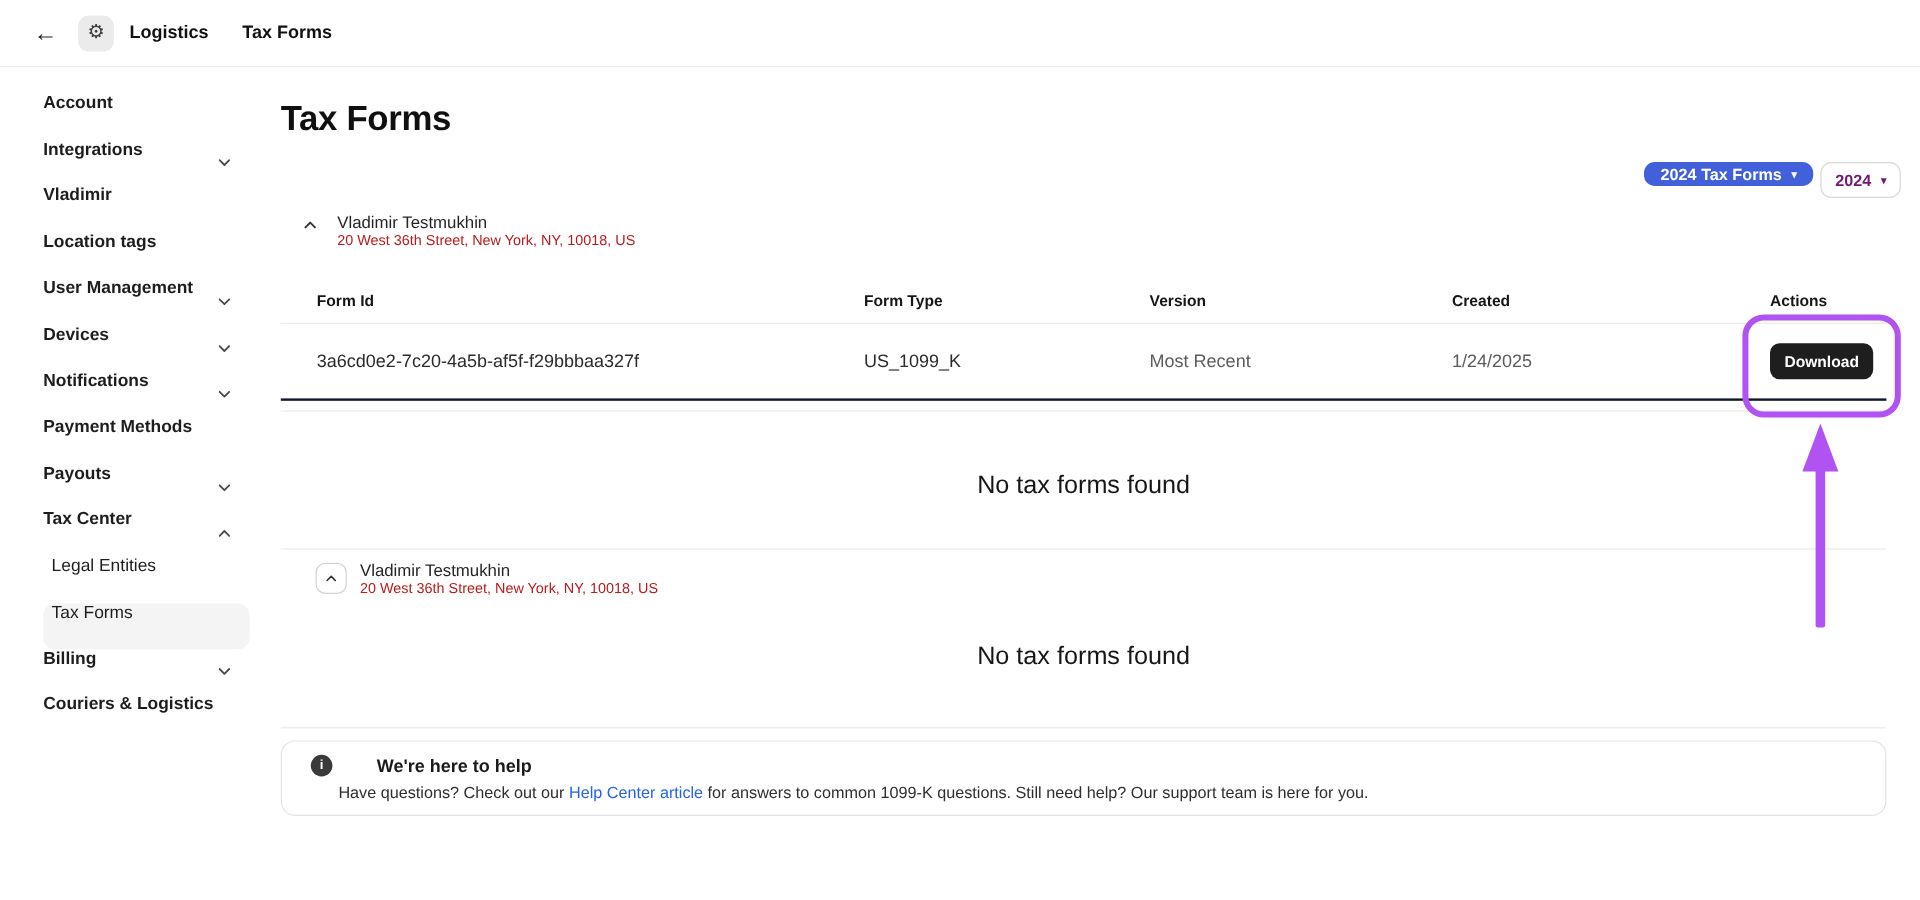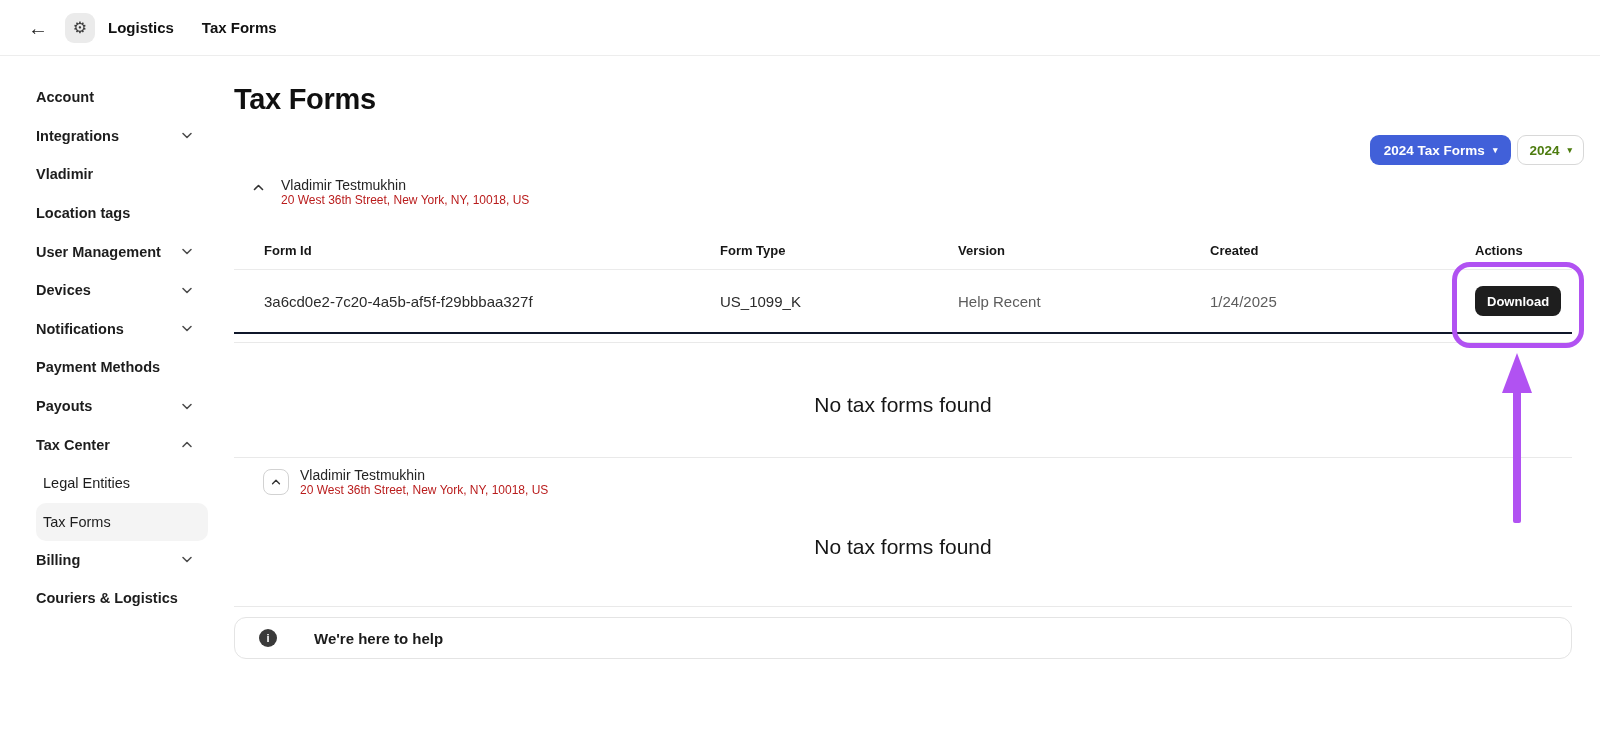--- a/index.html
+++ b/index.html
@@ -20,31 +20,31 @@
   .topbar{height:56px;border-bottom:1px solid #ededed;display:flex;align-items:center;padding-left:28px;background:#fff;}
   .back{font-size:20px;color:#1c1c1c;line-height:1;cursor:pointer;}
   .gearbtn{width:30px;height:30px;background:#ebebeb;border-radius:9px;margin-left:17px;display:flex;align-items:center;justify-content:center;cursor:pointer;}
   .gear{font-size:16px;color:#3d3d3d;line-height:1;}
   .tb-label{font-size:15px;font-weight:700;color:#111;margin-left:13px;cursor:pointer;}
   .tb-label.page{margin-left:28px;}
 
   
   .shell{display:flex;height:694px;}
   .sidebar{width:234px;flex-shrink:0;padding:22px 0 0 36px;}
-  .side-item{height:38.6px;width:172px;display:flex;align-items:center;justify-content:space-between;padding-right:16px;font-size:14.5px;font-weight:600;color:#1d1d1d;cursor:pointer;}
+  .side-item{height:38.6px;width:172px;display:flex;justify-content:space-between;padding-right:16px;font-size:14.5px;font-weight:600;color:#1d1d1d;cursor:pointer;}
   .side-item .side-chev{display:flex;align-items:center;}
   .side-item.sub{padding-left:7px;font-weight:500;}
   .side-item.active{background:#f4f4f4;border-radius:10px;height:38px;padding-right:16px;}
 
   
   .main{flex:1;position:relative;padding:0 28px 0 0;}
   h1{margin:24px 0 0;font-size:29px;line-height:38px;font-weight:700;letter-spacing:-0.3px;color:#101010;}
   .controls{position:absolute;top:79px;right:16px;display:flex;gap:6px;}
-  .btn-blue{height:30px;padding:0 14px;border:none;border-radius:9px;background:var(--accent-blue);color:#fff;font-size:13.5px;font-weight:700;display:flex;align-items:center;cursor:pointer;font-family:inherit;}
-  .btn-white{height:30px;padding:0 11px;border:1px solid #d8d8d8;border-radius:9px;background:#fff;color:#4d7c0f;font-size:13.5px;font-weight:700;display:flex;align-items:center;cursor:pointer;font-family:inherit;}
+  .btn-blue{height:20px;padding:0 14px;border:none;border-radius:9px;background:var(--accent-blue);color:#fff;font-size:13.5px;font-weight:700;display:flex;align-items:center;cursor:pointer;font-family:inherit;}
+  .btn-white{height:30px;padding:0 11px;border:1px solid #d8d8d8;border-radius:9px;background:#fff;color:#701a75;font-size:13.5px;font-weight:700;display:flex;align-items:center;cursor:pointer;font-family:inherit;}
   .caret{font-size:9px;margin-left:8px;line-height:1;}
 
   .ent-head{display:flex;margin-left:19px;}
   .ent-chev{margin:6px 17px 0 0;cursor:pointer;display:flex;}
   .chev-box{width:26px;height:26px;border:1px solid #d2d2d2;border-radius:8px;margin:1px 11px 0 10px;display:flex;align-items:center;justify-content:center;cursor:pointer;}
   .ent-name{font-size:14px;line-height:15px;color:#242424;}
   .ent-addr{font-size:12px;line-height:15px;color:#b91c1c;}
 
   .entity1{margin-top:60px;}
   .table{margin-top:24px;}
@@ -198,21 +198,21 @@
         <div class="thead">
           <div>Form Id</div>
           <div>Form Type</div>
           <div>Version</div>
           <div>Created</div>
           <div>Actions</div>
         </div>
         <div class="trow">
           <div class="cell-dark">3a6cd0e2-7c20-4a5b-af5f-f29bbbaa327f</div>
           <div class="cell-dark">US_1099_K</div>
-          <div class="cell-gray">Help Recent</div>
+          <div class="cell-gray">Most Recent</div>
           <div class="cell-gray">1/24/2025</div>
           <div>
             <button class="btn-download">Download</button>
           </div>
         </div>
       </div>
     </section>
 
     <section class="entity-b entity2">
       <div class="empty">No tax forms found</div>
@@ -233,19 +233,20 @@
       <div class="empty">No tax forms found</div>
     </section>
 
     <div class="bottom-divider"></div>
 
     <div class="helpbox">
       <div class="help-row1">
         <span class="info-icon">i</span>
         <span class="help-title">We're here to help</span>
       </div>
+      <div class="help-body"><span>Have questions? Check out our </span><span class="help-link">Help Center article</span><span> for answers to common 1099-K questions. Still need help? Our support team is here for you.</span></div>
     </div>
   </main>
 </div>
 
 <div class="hl-rect"></div>
 <div class="arrow-head"></div>
 <div class="arrow-shaft"></div>
 
 </body></html>

